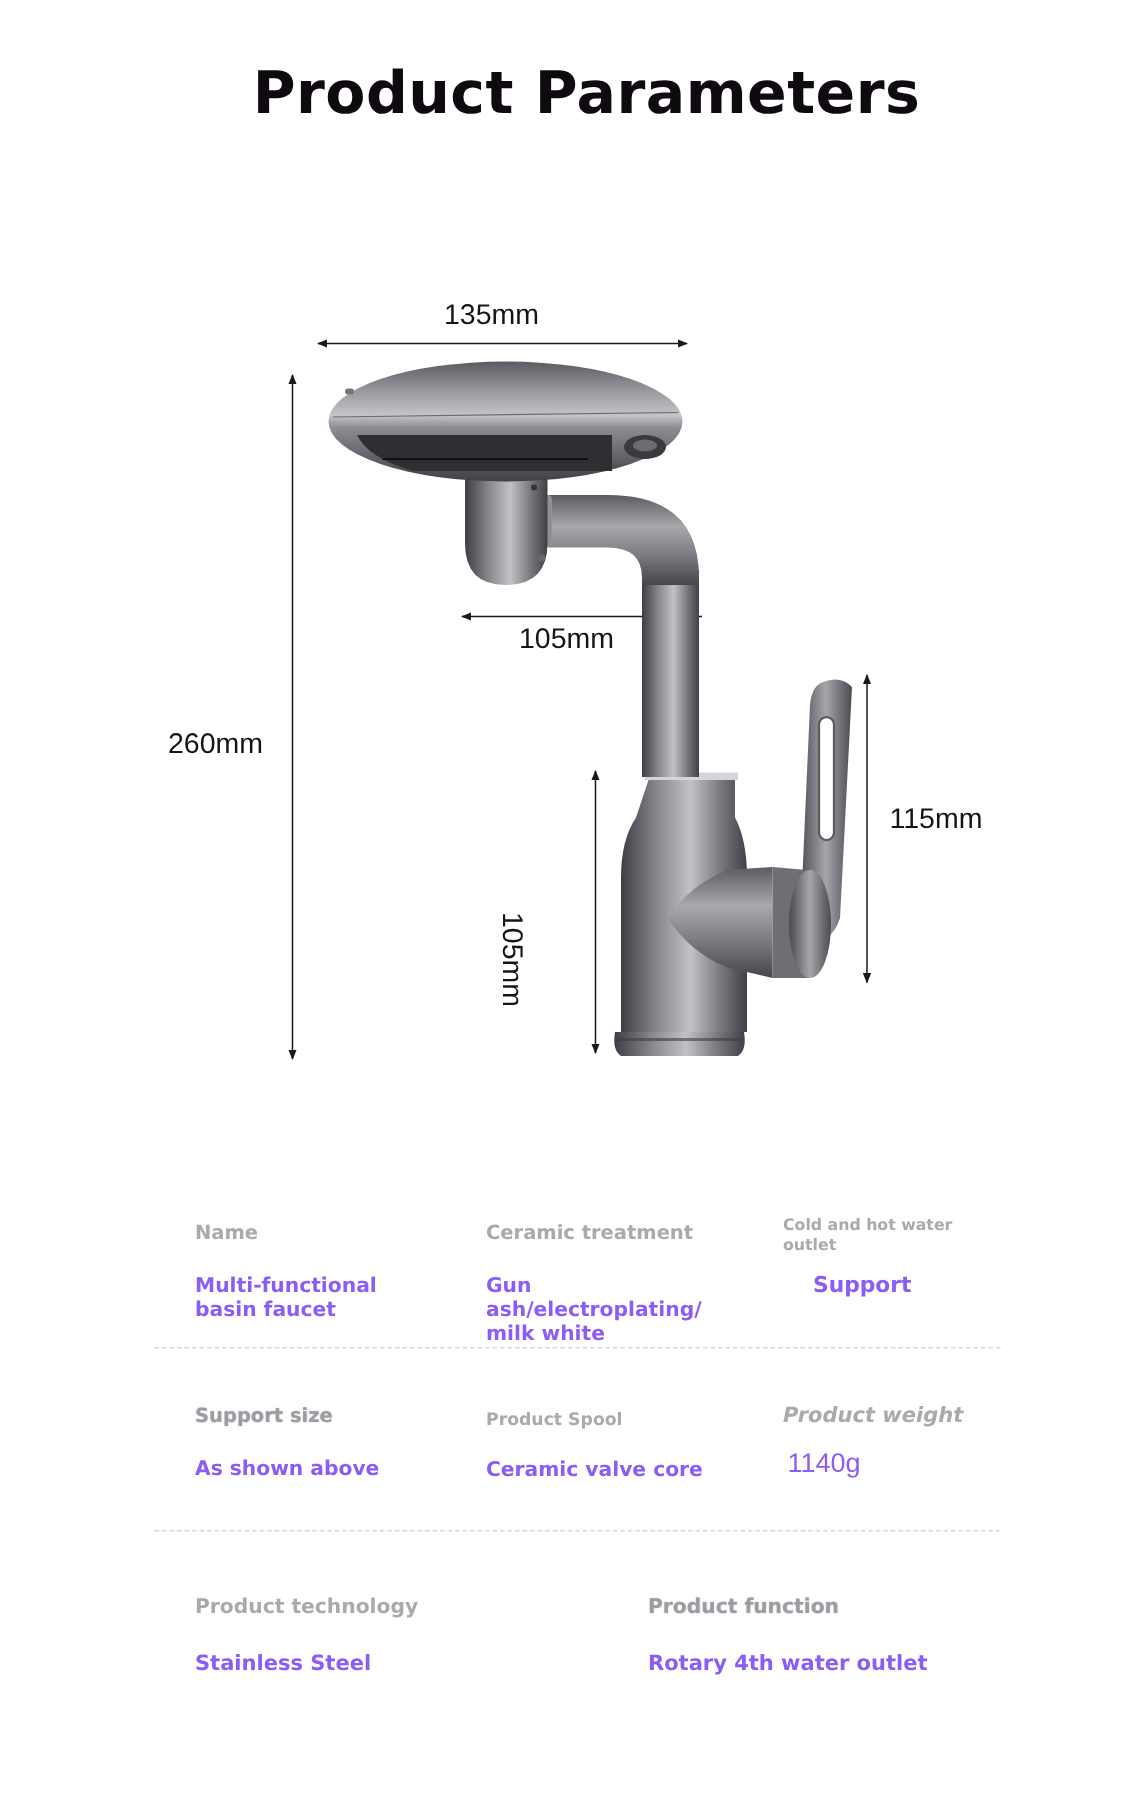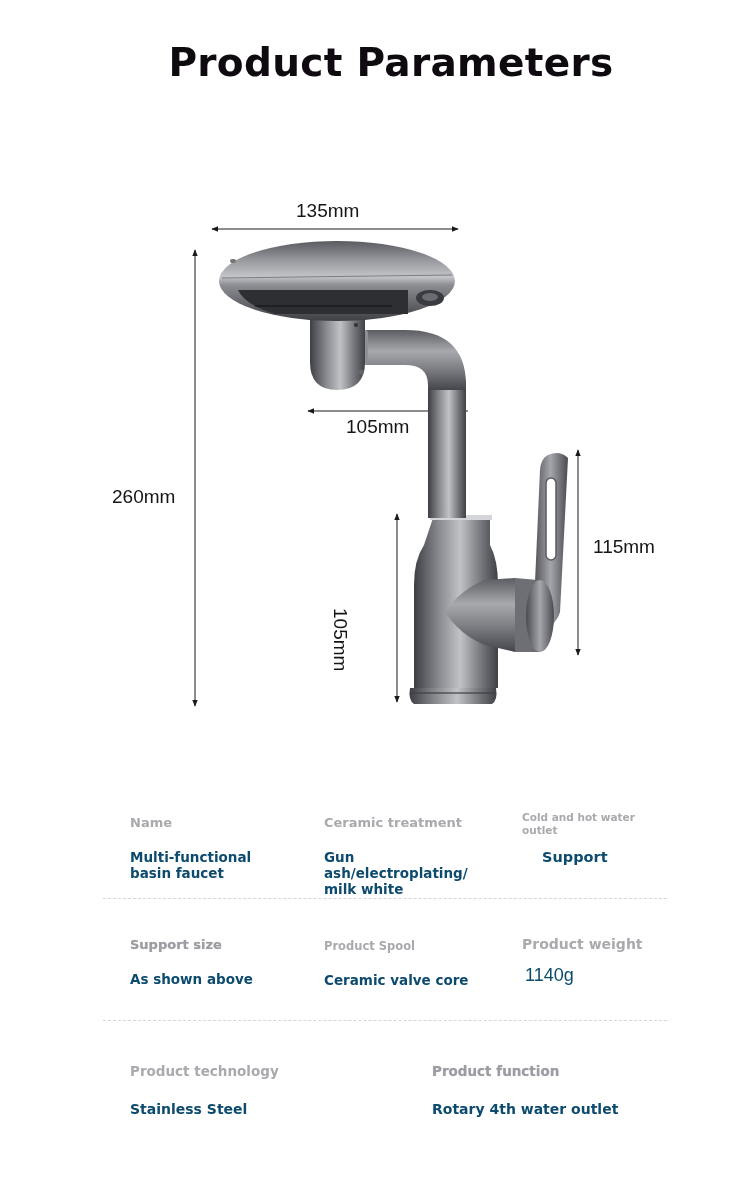--- a/index.html
+++ b/index.html
@@ -36,21 +36,21 @@
       font-family: "DejaVu Sans", sans-serif; font-weight: bold;
       color: #a9a9ae; font-size: 13px; line-height: 14px;
     }
     .label.small { font-size: 10.5px; line-height: 13px; }
     .label.outline {
       color: #9c9ca2;
       text-shadow: 0 0 1px #b8b8bc;
     }
     .value {
       font-family: "DejaVu Sans", sans-serif; font-weight: bold;
-      color: #0c4a6e; font-size: 13.5px; line-height: 16px;
+      color: #8b5cf6; font-size: 13.5px; line-height: 16px;
     }
     .value.large { font-family: "Liberation Sans", sans-serif; font-weight: normal; font-size: 18px; }
     .value.medium { font-size: 14.5px; }
 
     .divider {
       position: absolute; left: 103px; width: 564px; height: 0;
       border-top: 1px dashed #d6d6d6;
     }
   </style>
 </head>
@@ -169,21 +169,21 @@
   <div class="row" style="top:0;">
     <div class="cell" style="left:130px; top:138px; width:170px;">
       <div class="label outline">Support size</div>
       <div class="value" style="margin-top:19px;">As shown above</div>
     </div>
     <div class="cell" style="left:324px; top:139px; width:175px;">
       <div class="label" style="font-size:11.5px;">Product Spool</div>
       <div class="value" style="margin-top:19px;">Ceramic valve core</div>
     </div>
     <div class="cell" style="left:522px; top:137px; width:150px;">
-      <div class="label" style="font-size:14px;">Product weight</div>
+      <div class="label" style="font-size:14px;font-style:italic;">Product weight</div>
       <div class="value large" style="margin-top:16px; margin-left:3px;">1140g</div>
     </div>
   </div>
 
   <div class="divider" style="top:220px;"></div>
 
   <div class="row" style="top:0;">
     <div class="cell" style="left:130px; top:264px; width:200px;">
       <div class="label" style="font-size:13.5px;">Product technology</div>
       <div class="value" style="margin-top:23px; font-size:14px;">Stainless Steel</div>

